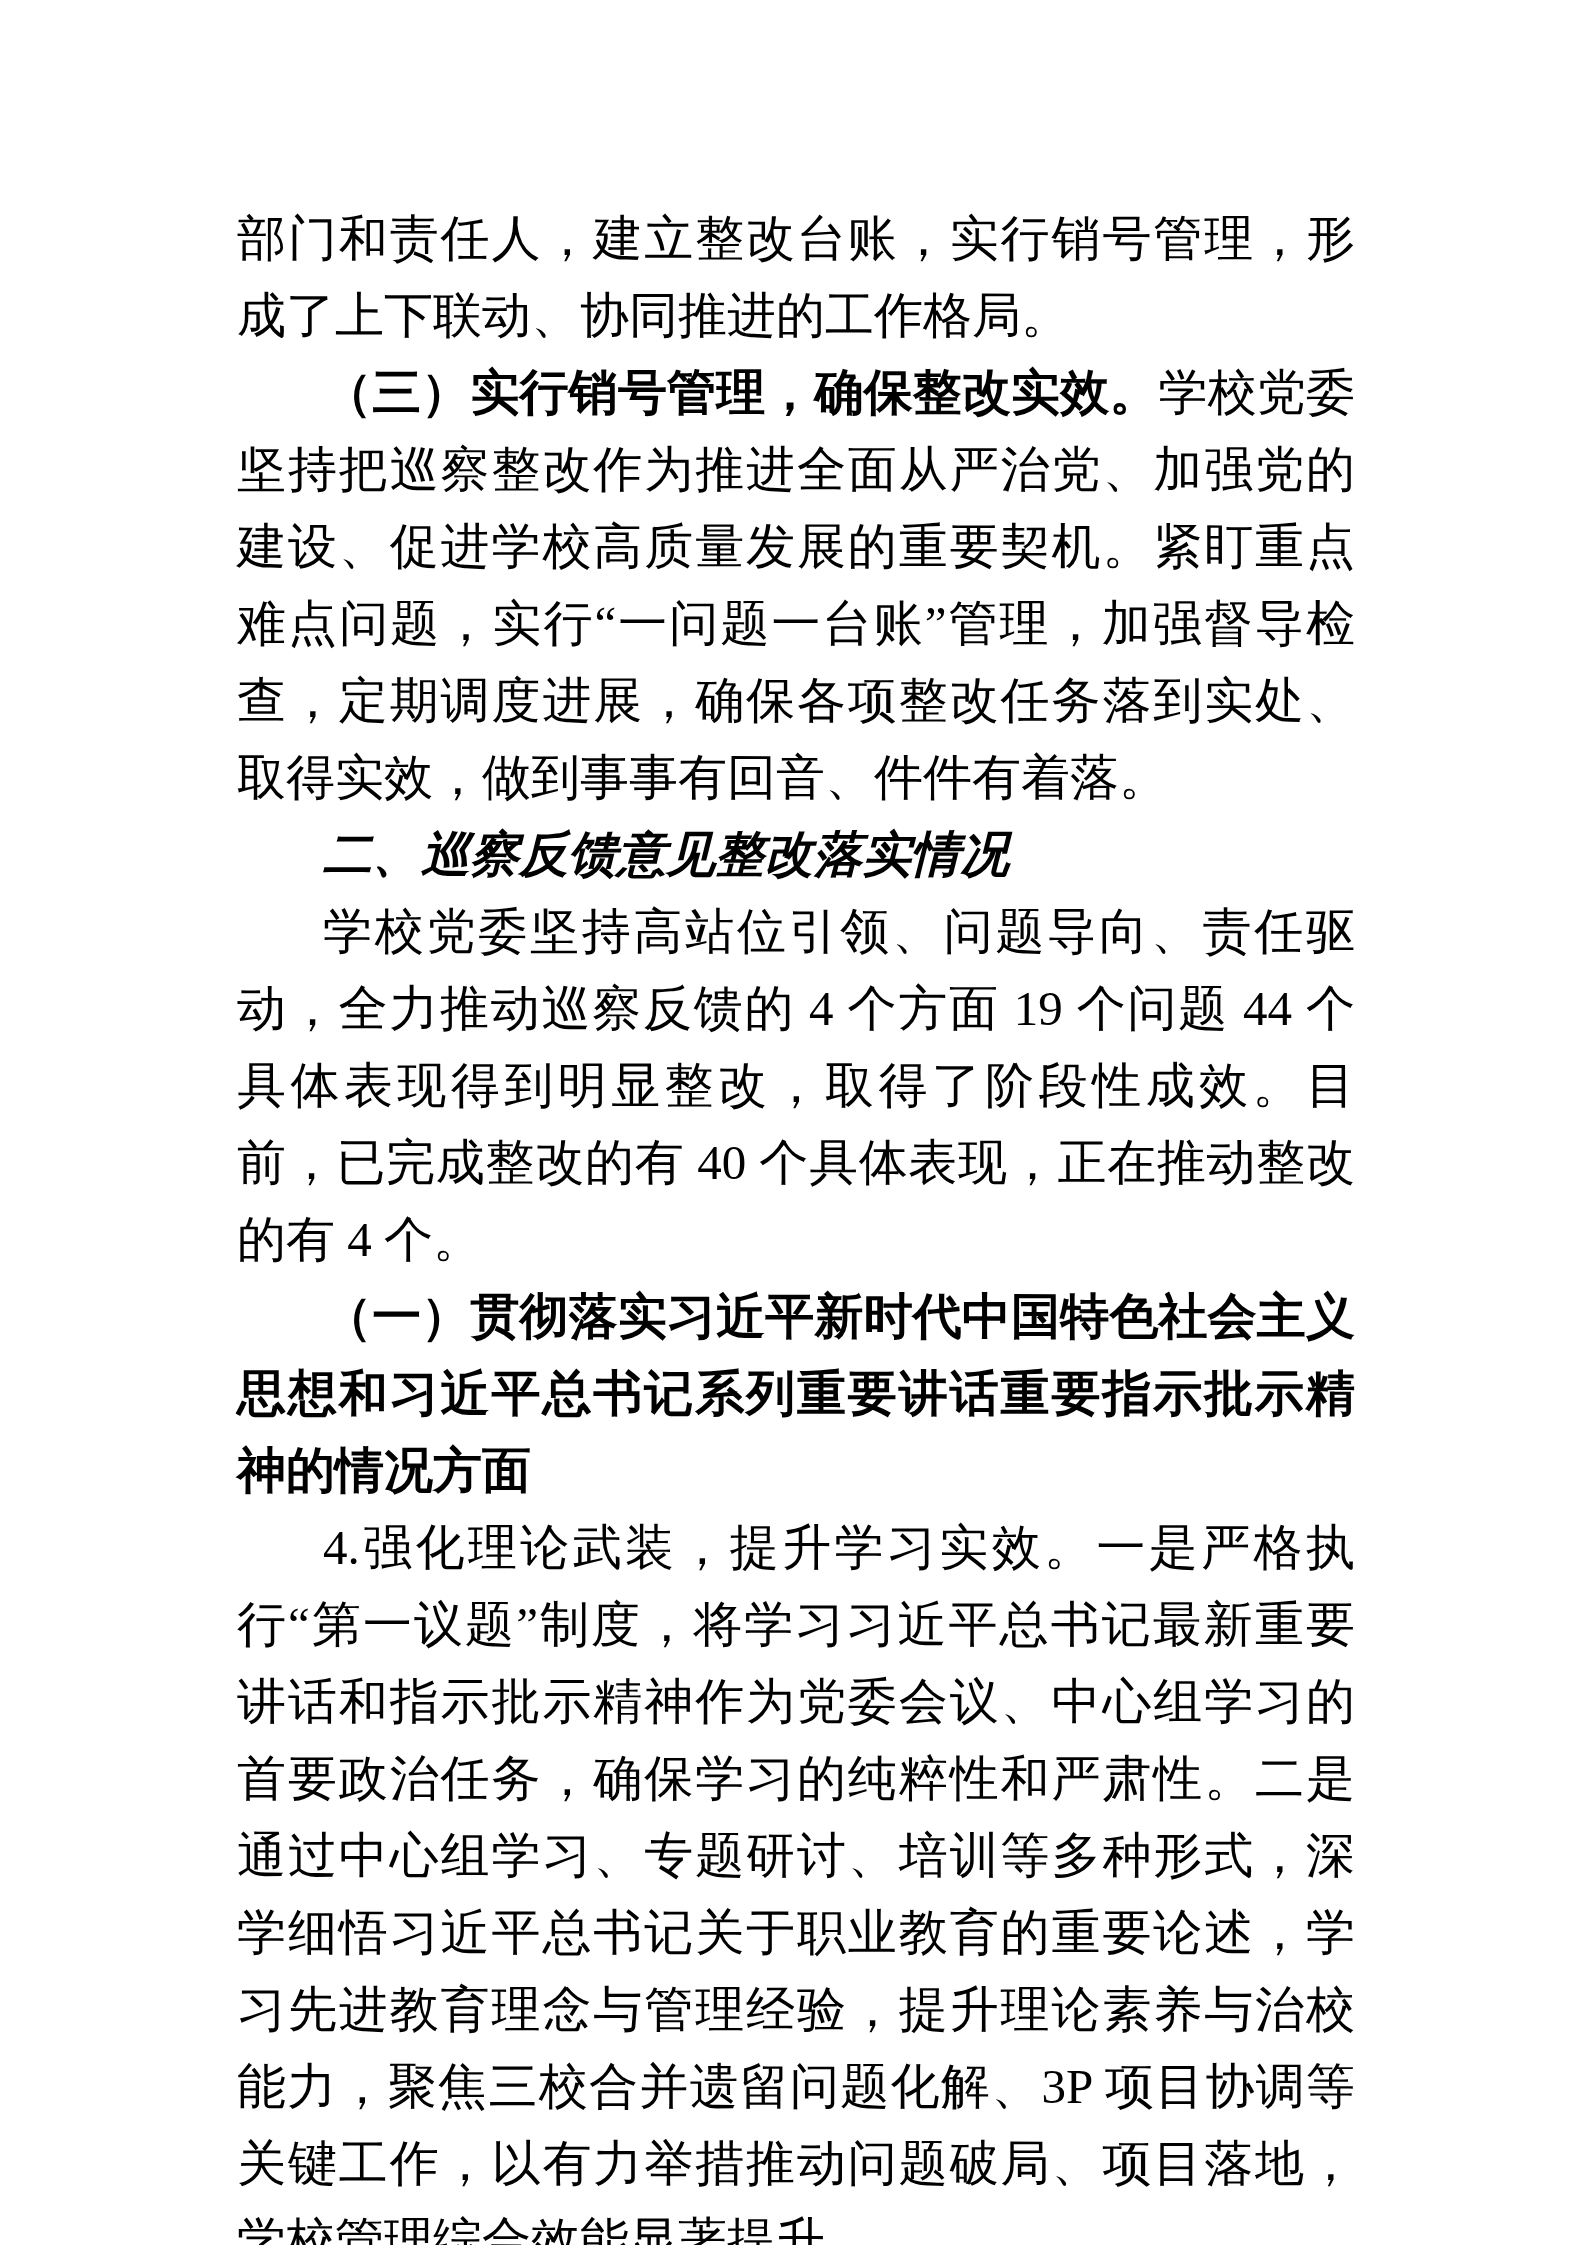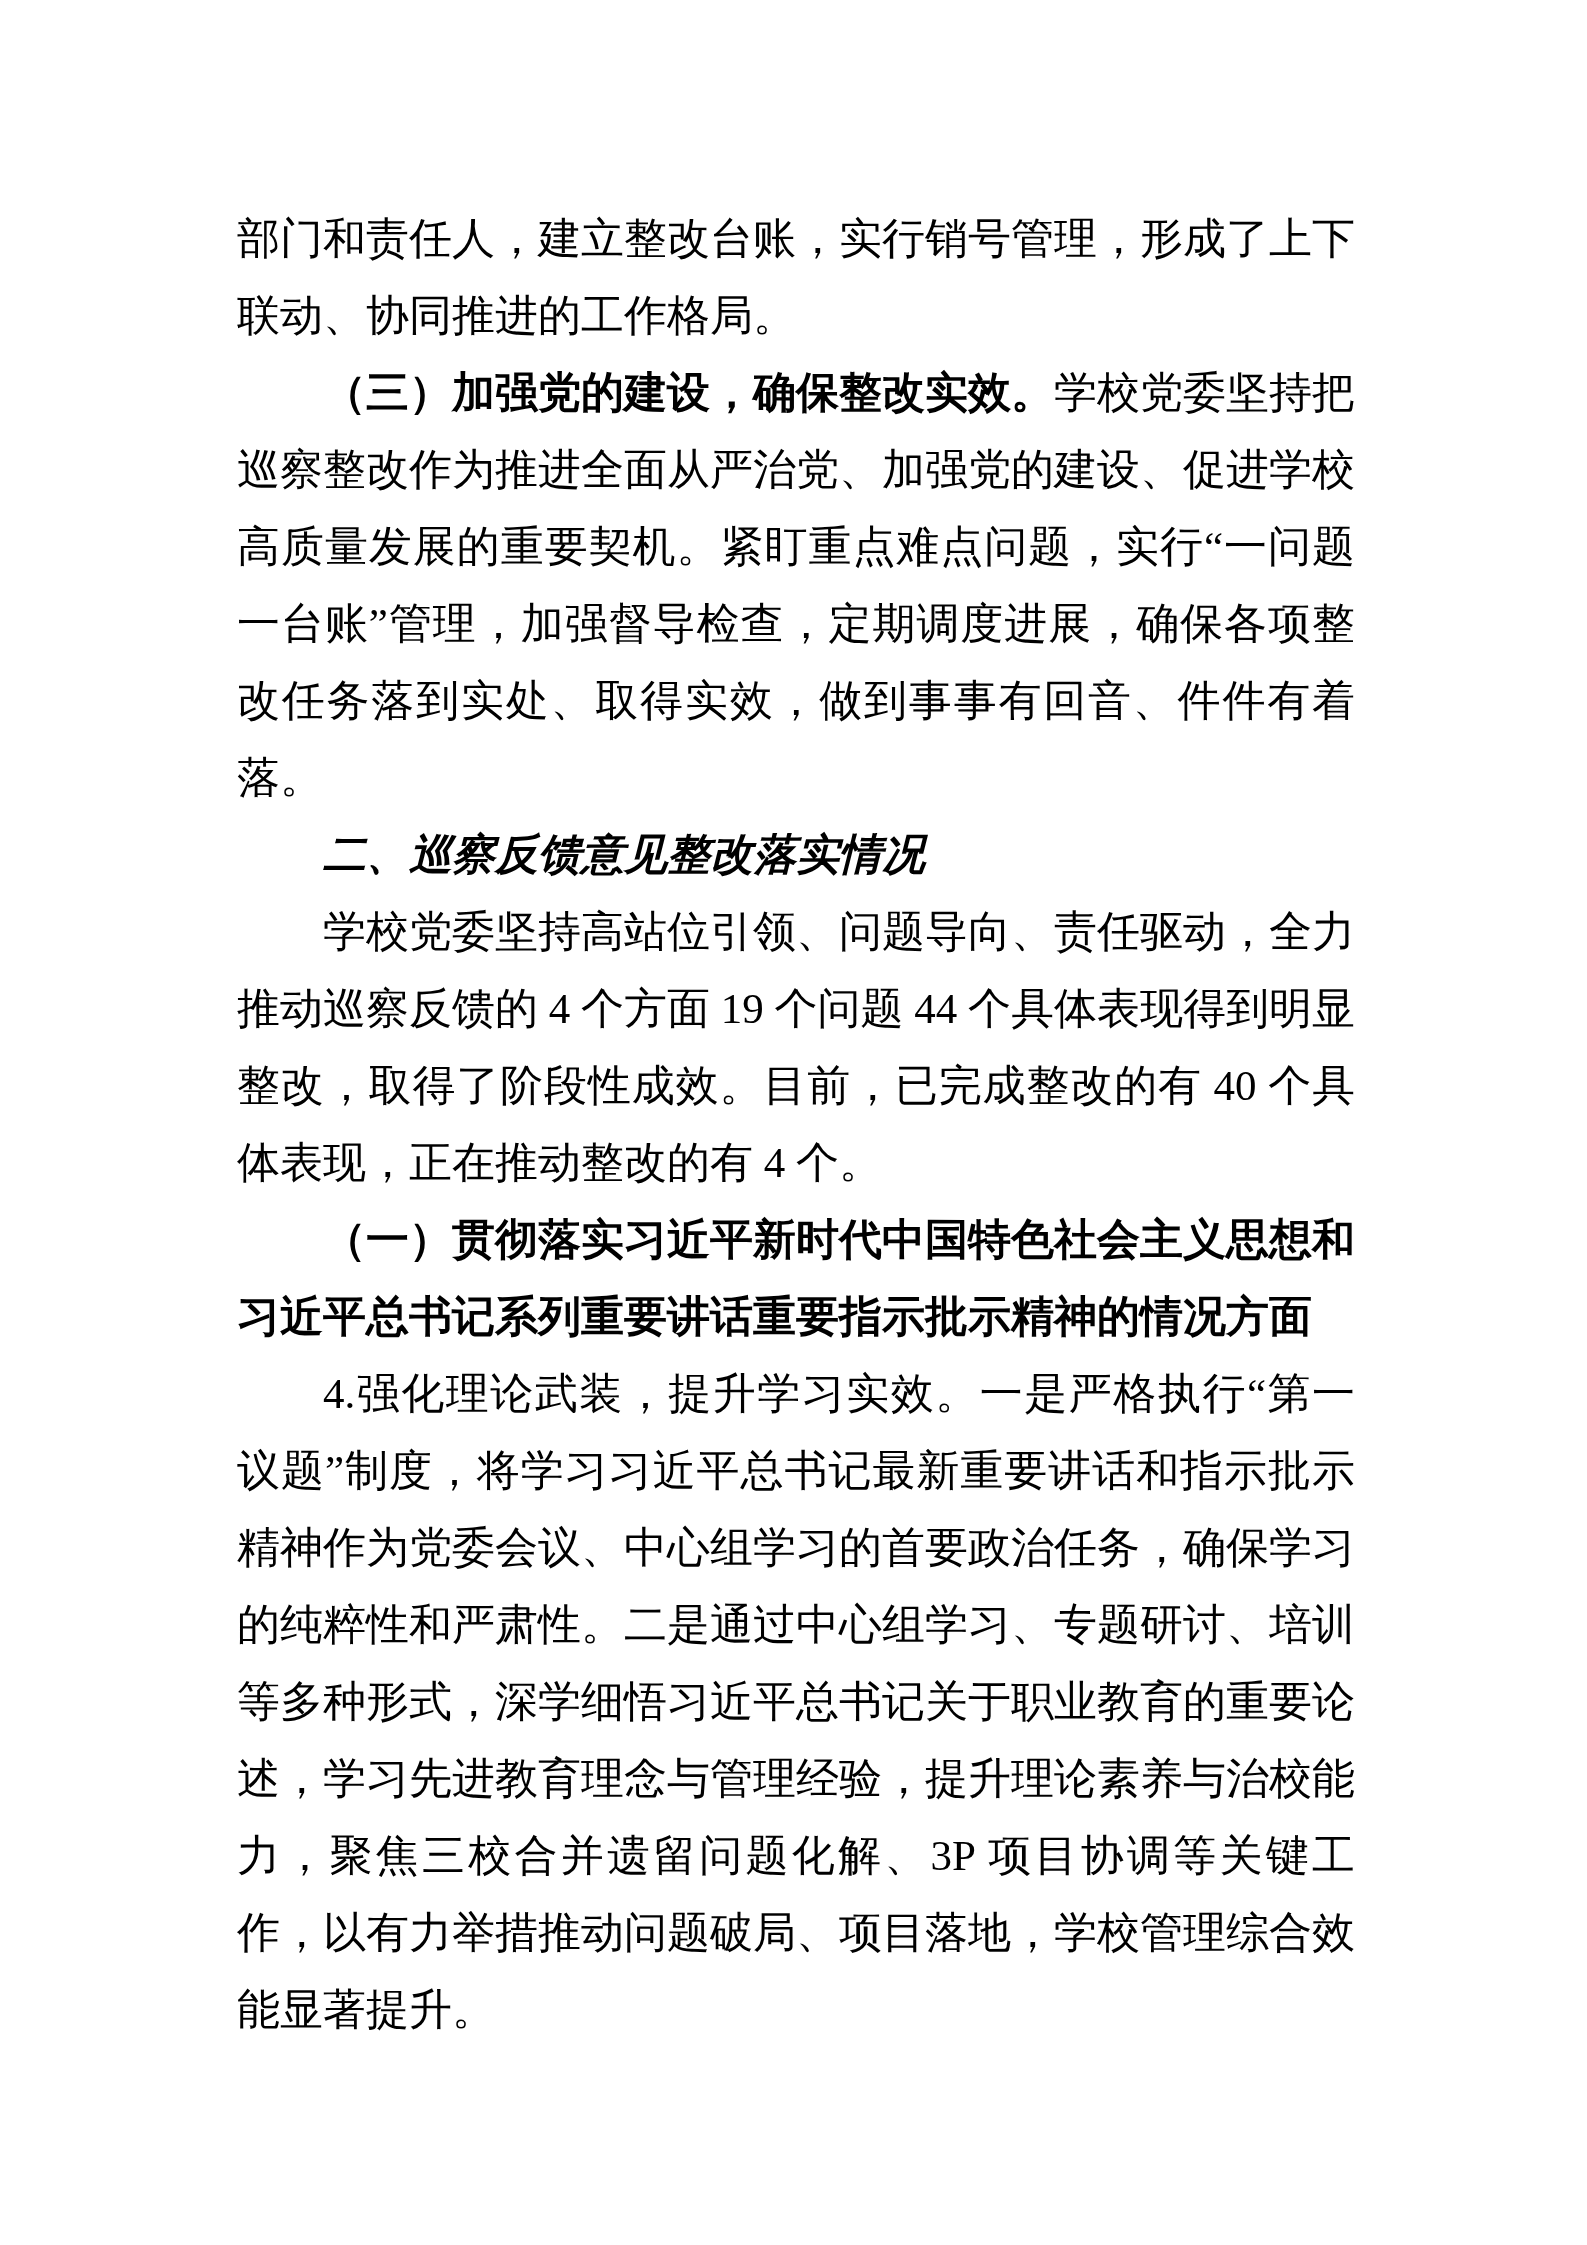--- a/index.html
+++ b/index.html
@@ -18,21 +18,21 @@
   }
   .text-block {
     position: absolute;
     left: 237px;
     top: 200px;
     width: 1118px;
   }
   .para {
     margin: 0;
     padding: 0;
-    font-size: 43px;
+    font-size: 49px;
     line-height: 77px;
     text-align: justify;
     text-justify: inter-character;
     letter-spacing: 0;
     word-break: normal;
     color: #000000;
   }
   .para.indent {
     text-indent: 86px;
   }
@@ -47,19 +47,19 @@
   }
   .seg { font-weight: normal; }
   .seg.bold { font-weight: bold; }
 </style>
 </head>
 <body>
 
 <div class="page">
   <div class="text-block" id="text-block">
       <p class="para body"><span class="seg">部门和责任人，建立整改台账，实行销号管理，形成了上下联动、协同推进的工作格局。</span></p>
-      <p class="para body indent"><span class="seg bold">（三）加强党的建设，确保整改实效。</span><span class="seg">学校党委坚持把巡察整改作为推进全面从严治党、加强党的建设、促进学校高质量发展的重要契机。紧盯重点难点问题，实行“一问题一台账”管理，加强督导检查，定期调度进展，确保各项整改任务落到实处、取得实效，做到事事有回音、件件有着落。</span></p>
+      <p class="para body indent"><span class="seg bold">（三）实行销号管理，确保整改实效。</span><span class="seg">学校党委坚持把巡察整改作为推进全面从严治党、加强党的建设、促进学校高质量发展的重要契机。紧盯重点难点问题，实行“一问题一台账”管理，加强督导检查，定期调度进展，确保各项整改任务落到实处、取得实效，做到事事有回音、件件有着落。</span></p>
       <p class="para heading indent"><span class="seg bold">二、巡察反馈意见整改落实情况</span></p>
       <p class="para body indent"><span class="seg">学校党委坚持高站位引领、问题导向、责任驱动，全力推动巡察反馈的 4 个方面 19 个问题 44 个具体表现得到明显整改，取得了阶段性成效。目前，已完成整改的有 40 个具体表现，正在推动整改的有 4 个。</span></p>
       <p class="para subheading indent"><span class="seg bold">（一）贯彻落实习近平新时代中国特色社会主义思想和习近平总书记系列重要讲话重要指示批示精神的情况方面</span></p>
       <p class="para body indent"><span class="seg">4.强化理论武装，提升学习实效。一是严格执行“第一议题”制度，将学习习近平总书记最新重要讲话和指示批示精神作为党委会议、中心组学习的首要政治任务，确保学习的纯粹性和严肃性。二是通过中心组学习、专题研讨、培训等多种形式，深学细悟习近平总书记关于职业教育的重要论述，学习先进教育理念与管理经验，提升理论素养与治校能力，聚焦三校合并遗留问题化解、3P 项目协调等关键工作，以有力举措推动问题破局、项目落地，学校管理综合效能显著提升。</span></p>
     </div>
 </div>
 
 </body></html>

